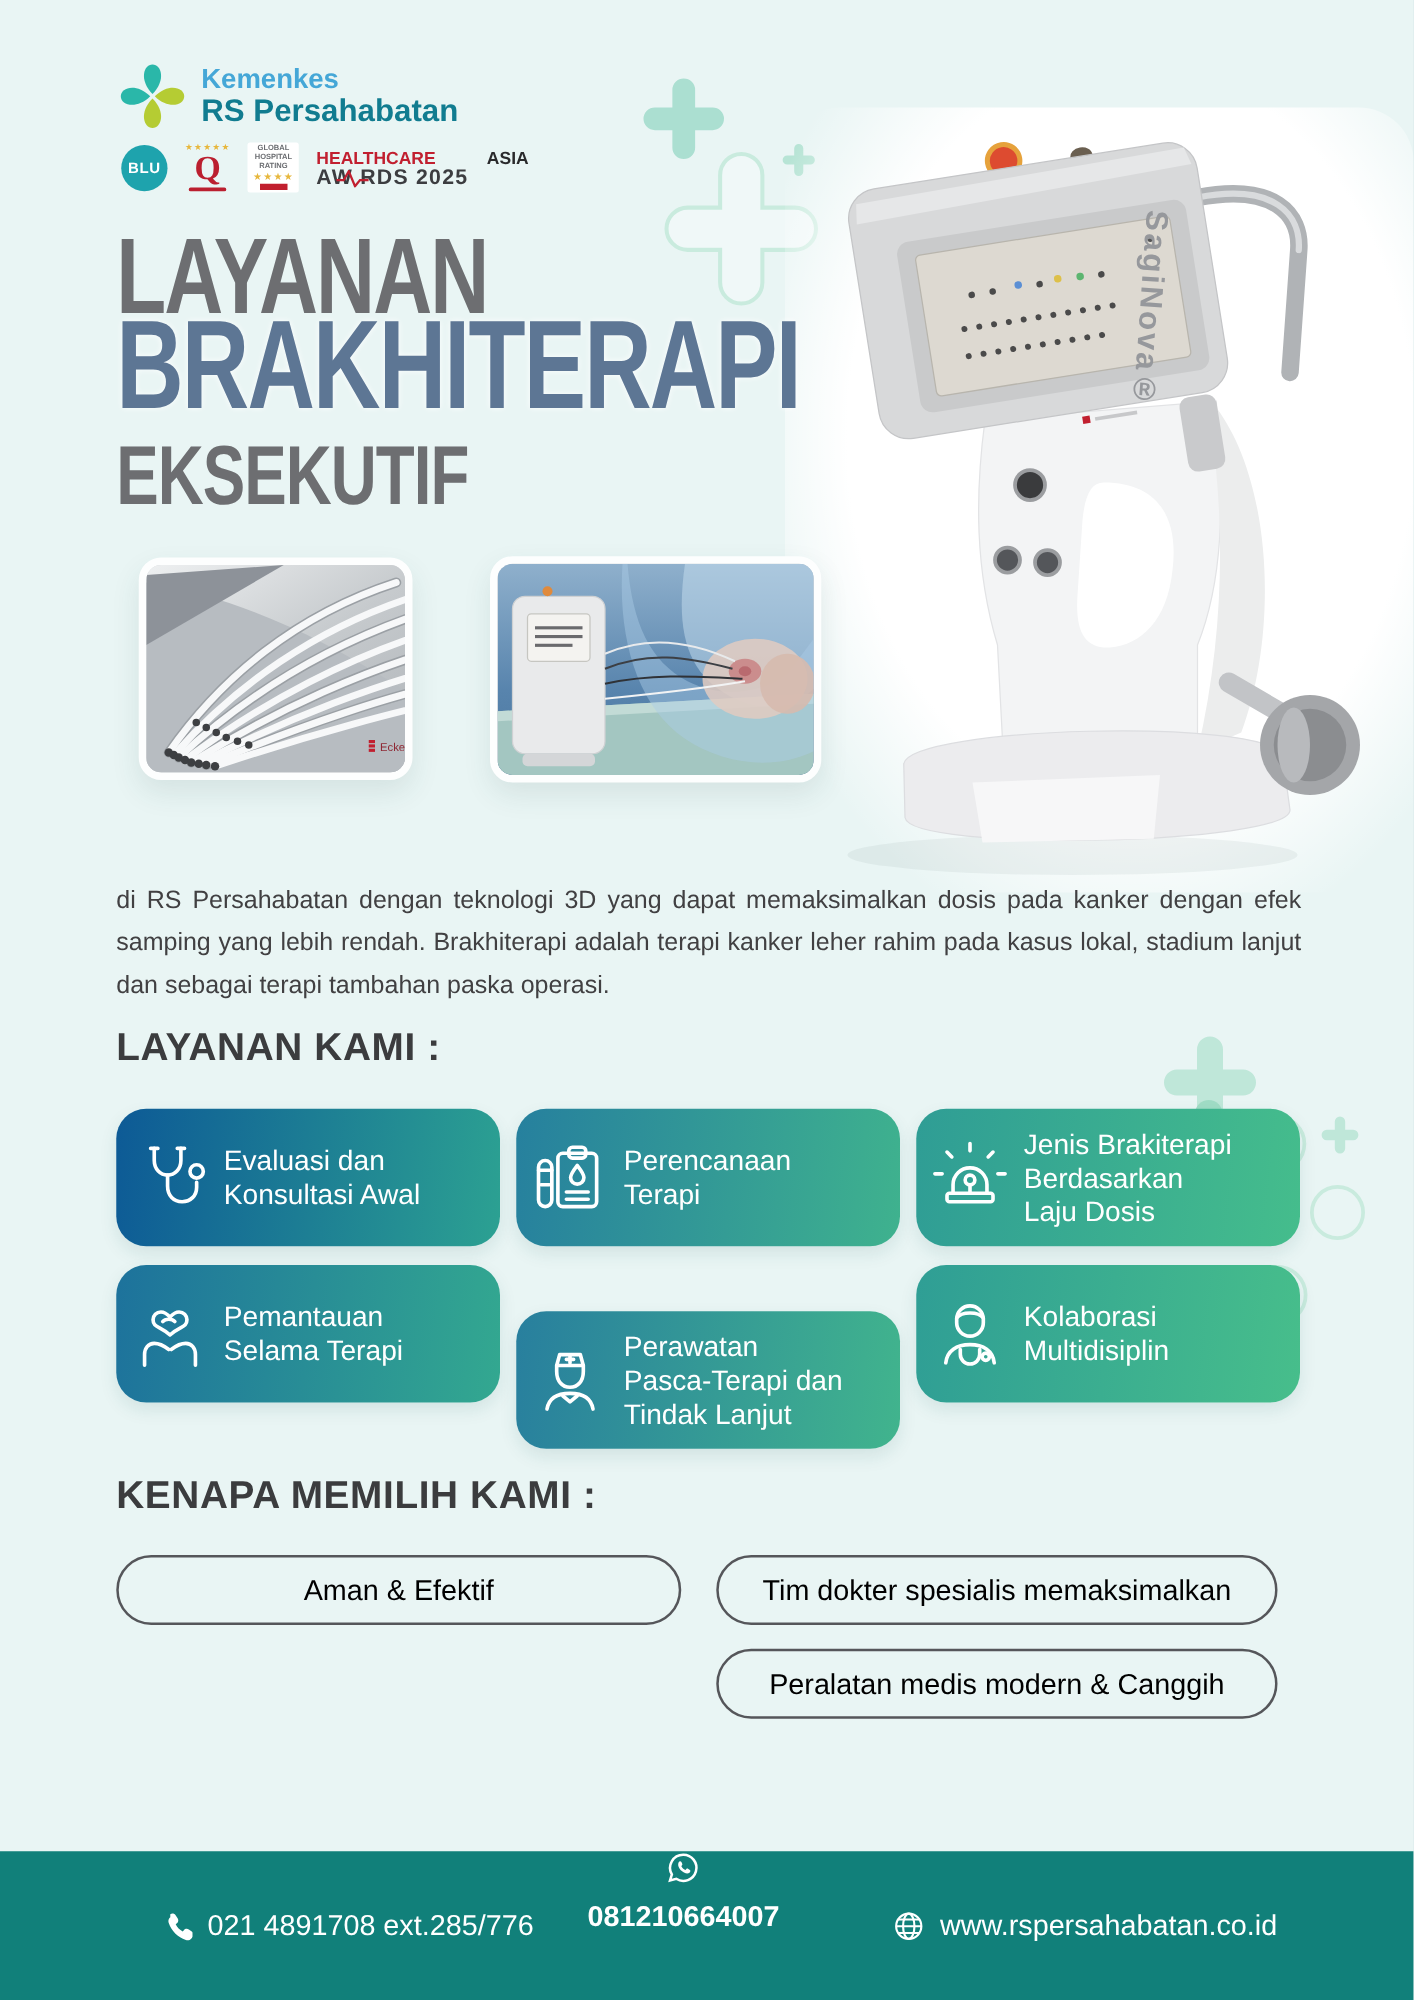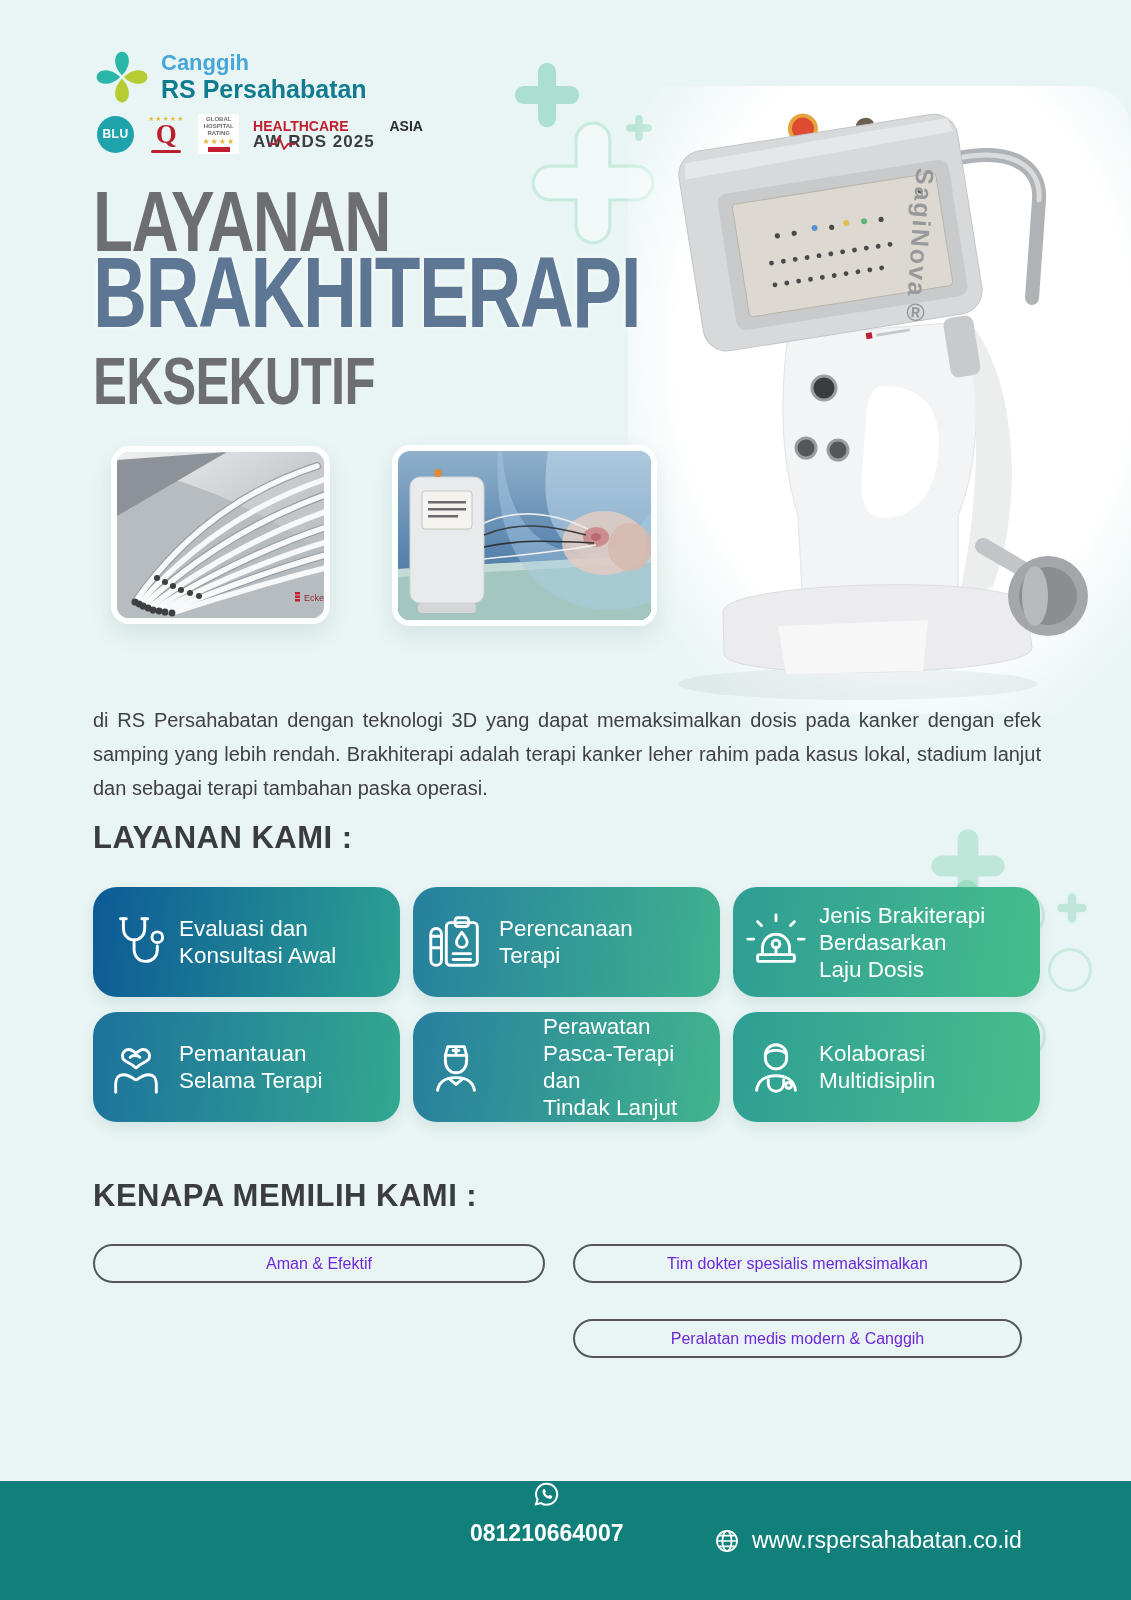--- a/index.html
+++ b/index.html
@@ -70,26 +70,26 @@
 
   
   .card { position:absolute; width:307px; height:110px; border-radius:24px; display:flex; align-items:center;
     color:#fff; box-shadow:0 6px 14px rgba(20,90,90,.10); }
   .card .icon { flex:0 0 86px; display:flex; align-items:center; justify-content:center; }
   .card .label { font-size:22.5px; line-height:1.2; white-space:pre-line; padding-right:8px; }
   .c1 { left:93px;  top:887px;  background:linear-gradient(97deg,#0d5a96,#2ca192); }
   .c2 { left:413px; top:887px;  background:linear-gradient(97deg,#26809e,#3fb28e); }
   .c3 { left:733px; top:887px;  background:linear-gradient(97deg,#2f9d95,#45bd8c); }
   .c4 { left:93px;  top:1012px; background:linear-gradient(97deg,#1d729c,#33a890); }
-  .c5 { left:413px; top:1012px; background:linear-gradient(97deg,#287f9e,#41b48d);gap:44px; }
+  .c5 { left:413px; top:1049px; background:linear-gradient(97deg,#287f9e,#41b48d); }
   .c6 { left:733px; top:1012px; background:linear-gradient(97deg,#2f9e95,#47be8b); }
 
   
-  .pill { position:absolute; height:39px; border:2px solid var(--pill-border); border-radius:28px;
-    display:flex; align-items:center; justify-content:center; font-size:16px; color:#6d28d9; background:transparent; }
+  .pill { position:absolute; height:56px; border:2px solid var(--pill-border); border-radius:28px;
+    display:flex; align-items:center; justify-content:center; font-size:23px; color:#000000; background:transparent; }
   .p1 { left:93px;  top:1244px; width:452px; }
   .p2 { left:573px; top:1244px; width:449px; }
   .p3 { left:93px;  top:1319px; width:452px; }
   .p4 { left:573px; top:1319px; width:449px; }
 
   
   .footer { position:absolute; left:0; top:1481px; width:1131px; height:119px; background:var(--footer-teal);
     color:#fff; }
   .contact { position:absolute; top:0; height:119px; display:flex; align-items:center; gap:12px; font-size:23px; }
   .contact.phone { left:128px; }
@@ -191,21 +191,21 @@
   <div class="saginova-label">SagiNova®</div>
 
   <div class="logo-wrap">
     <svg class="logo-mark" viewBox="0 0 64 64">
       <path d="M30 32 C 18 20 4 24 4 32 C 4 40 18 44 30 32 Z" fill="#2ab7a9"></path>
       <path d="M32 30 C 20 18 24 4 32 4 C 40 4 44 18 32 30 Z" fill="#2ab7a9"></path>
       <path d="M34 32 C 46 20 60 24 60 32 C 60 40 46 44 34 32 Z" fill="#b5cc33"></path>
       <path d="M32 34 C 44 46 40 60 32 60 C 24 60 20 46 32 34 Z" fill="#b5cc33"></path>
     </svg>
     <div class="logo-text">
-      <div class="ministry">Canggih</div>
+      <div class="ministry">Kemenkes</div>
       <div class="hospital">RS Persahabatan</div>
     </div>
   </div>
 
   <div class="badges">
     <div class="badge-blu">BLU</div>
     <div class="badge-q">
       <div class="stars">★★★★★</div>
       <div class="qletter">Q</div>
       <div class="qbar"></div>
@@ -410,20 +410,26 @@
     <div class="label">Kolaborasi
 Multidisiplin</div>
   </div>
 
   <div class="section-heading sh-reasons">KENAPA MEMILIH KAMI :</div>
   <div class="pill p1">Aman &amp; Efektif</div>
   <div class="pill p2">Tim dokter spesialis memaksimalkan</div>
   <div class="pill p4">Peralatan medis modern &amp; Canggih</div>
 
   <div class="footer">
+    <div class="contact phone">
+      <svg width="26" height="26" viewBox="0 0 24 24">
+        <path d="M7.6 3.2c1.2-1 2.9-.8 3.8.5l1.6 2.4c.8 1.2.6 2.8-.5 3.7l-.9.8c1.1 2.3 2.9 4.1 5.2 5.2l.8-.9c.9-1.1 2.5-1.3 3.7-.5l2.4 1.6c1.3.9 1.5 2.6.5 3.8l-1 1.2c-1 1.2-2.6 1.7-4.1 1.2-6-2-10.7-6.7-12.7-12.7-.5-1.5 0-3.1 1.2-4.1z" fill="#fff"></path>
+      </svg>
+      <span>021 4891708 ext.285/776</span>
+    </div>
     <div class="contact wa">
       <svg width="27" height="27" viewBox="0 0 24 24">
         <path d="M12 2.5a9.3 9.3 0 0 0-8 14l-1.3 4.3 4.4-1.2A9.3 9.3 0 1 0 12 2.5z" fill="none" stroke="#fff" stroke-width="1.8"></path>
         <path d="M9 7.6c.3-.7 1.5-.6 1.8.1l.6 1.4c.2.5-.2 1-.6 1.3-.3.2.8 1.9 2.4 2.8.5.3.7-.2 1.1-.6.4-.4 1-.3 1.4 0l1.1.8c.6.4.4 1.4-.3 1.9-.9.7-2.3.7-3.9-.2-1.9-1-3.3-2.5-3.9-4.3-.4-1.3-.2-2.5.3-3.2z" fill="#fff"></path>
       </svg>
       <span>081210664007</span>
     </div>
     <div class="contact web">
       <svg width="26" height="26" viewBox="0 0 24 24" fill="none" stroke="#fff" stroke-width="1.6">
         <circle cx="12" cy="12" r="9.3"></circle>

